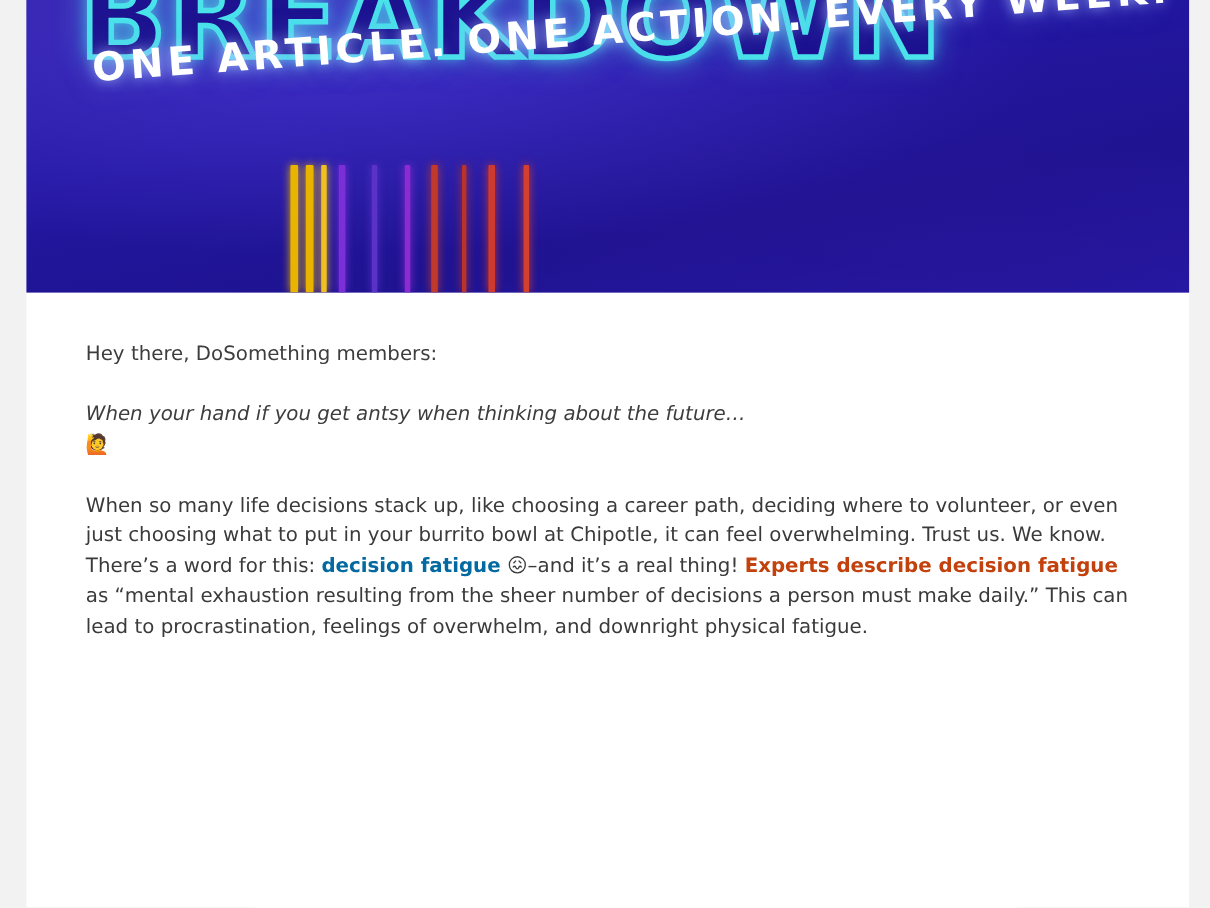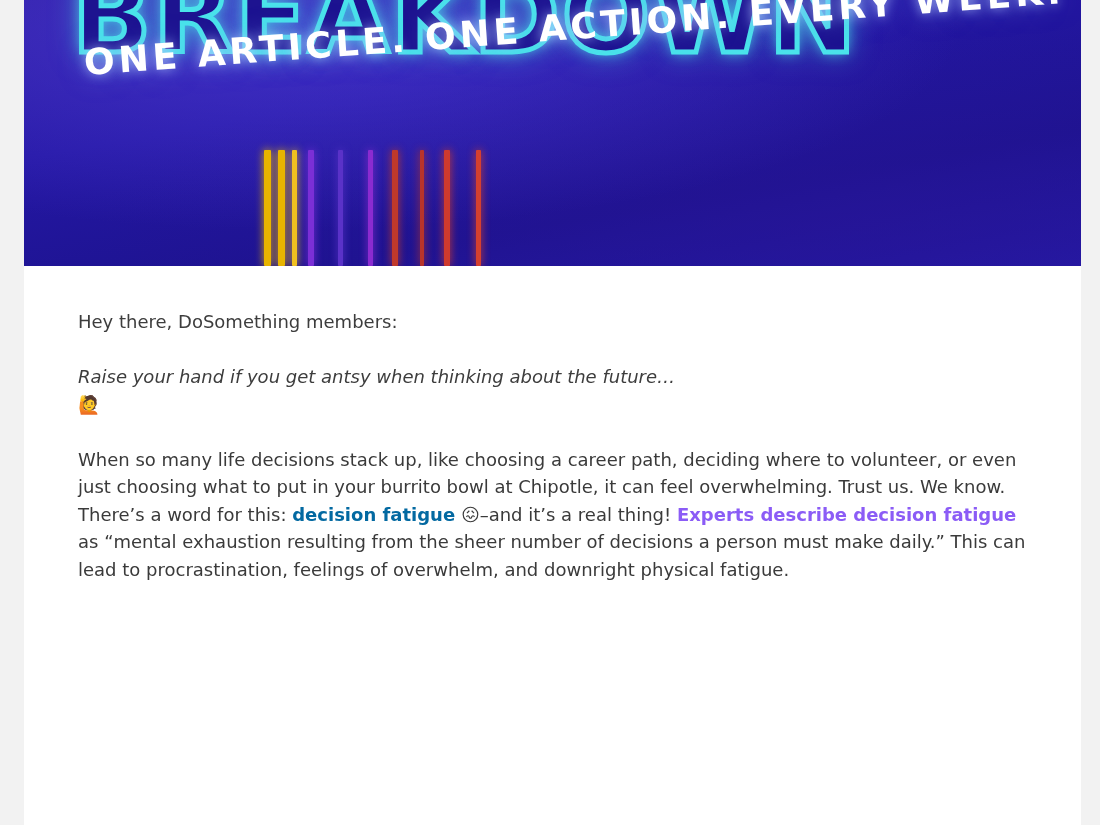--- a/index.html
+++ b/index.html
@@ -122,21 +122,21 @@
     font-style: italic;
     color: #3d3d3d;
   }
   .emoji {
     font-family: "DejaVu Sans", sans-serif;
     font-style: normal;
   }
   .bold { font-weight: bold; color: #0369a1; }
   .link {
     font-weight: bold;
-    color: #8b5cf6;
+    color: #c2410c;
     text-decoration: none;
   }
 </style>
 </head>
 <body>
 
 <div class="page">
   <div class="email-card"></div>
 
   <div class="banner">
@@ -153,21 +153,21 @@
         <div class="bar" style="left: 156px; width: 4px; background: rgb(184, 52, 43); box-shadow: rgb(184, 52, 43) 0px 0px 8px;"></div>
         <div class="bar" style="left: 180px; width: 6px; background: rgb(207, 58, 46); box-shadow: rgb(207, 58, 46) 0px 0px 8px;"></div>
         <div class="bar" style="left: 212px; width: 5px; background: rgb(212, 64, 47); box-shadow: rgb(212, 64, 47) 0px 0px 8px;"></div>
       </div>
   </div>
 
   <div class="body-text">
     <p class="para-greeting">Hey there, DoSomething members:</p>
 
     <p class="para-italic">
-      <span>Raise your hand if you get antsy when thinking about the future…</span>
+      <span>When your hand if you get antsy when thinking about the future…</span>
       <br>
       <span class="emoji">🙋</span>
     </p>
 
     <p>
       <span>When so many life decisions stack up, like choosing a career path, deciding where to volunteer, or even just choosing what to put in your burrito bowl at Chipotle, it can feel overwhelming. Trust us. We know. There’s a word for this: </span><span class="bold">decision fatigue</span> <span class="emoji">😖</span><span>–and it’s a real thing! </span><a class="link" href="#">Experts describe decision fatigue</a><span> as “mental exhaustion resulting from the sheer number of decisions a person must make daily.” This can lead to procrastination, feelings of overwhelm, and downright physical fatigue.</span>
     </p>
   </div>
 </div>
 

